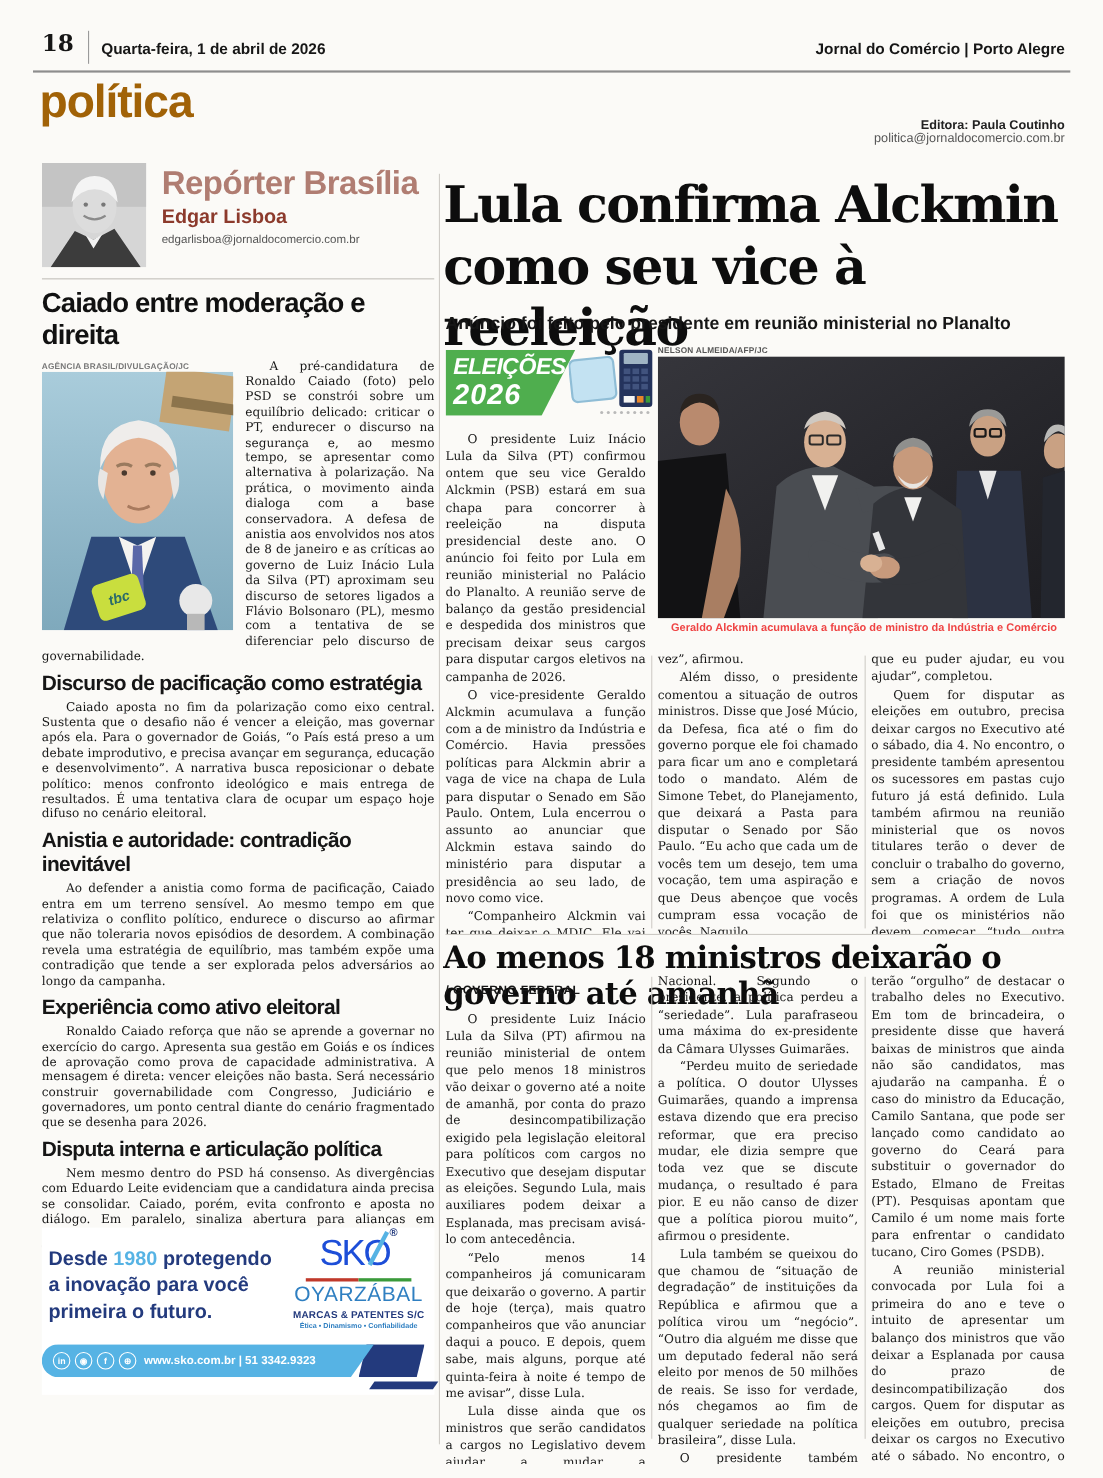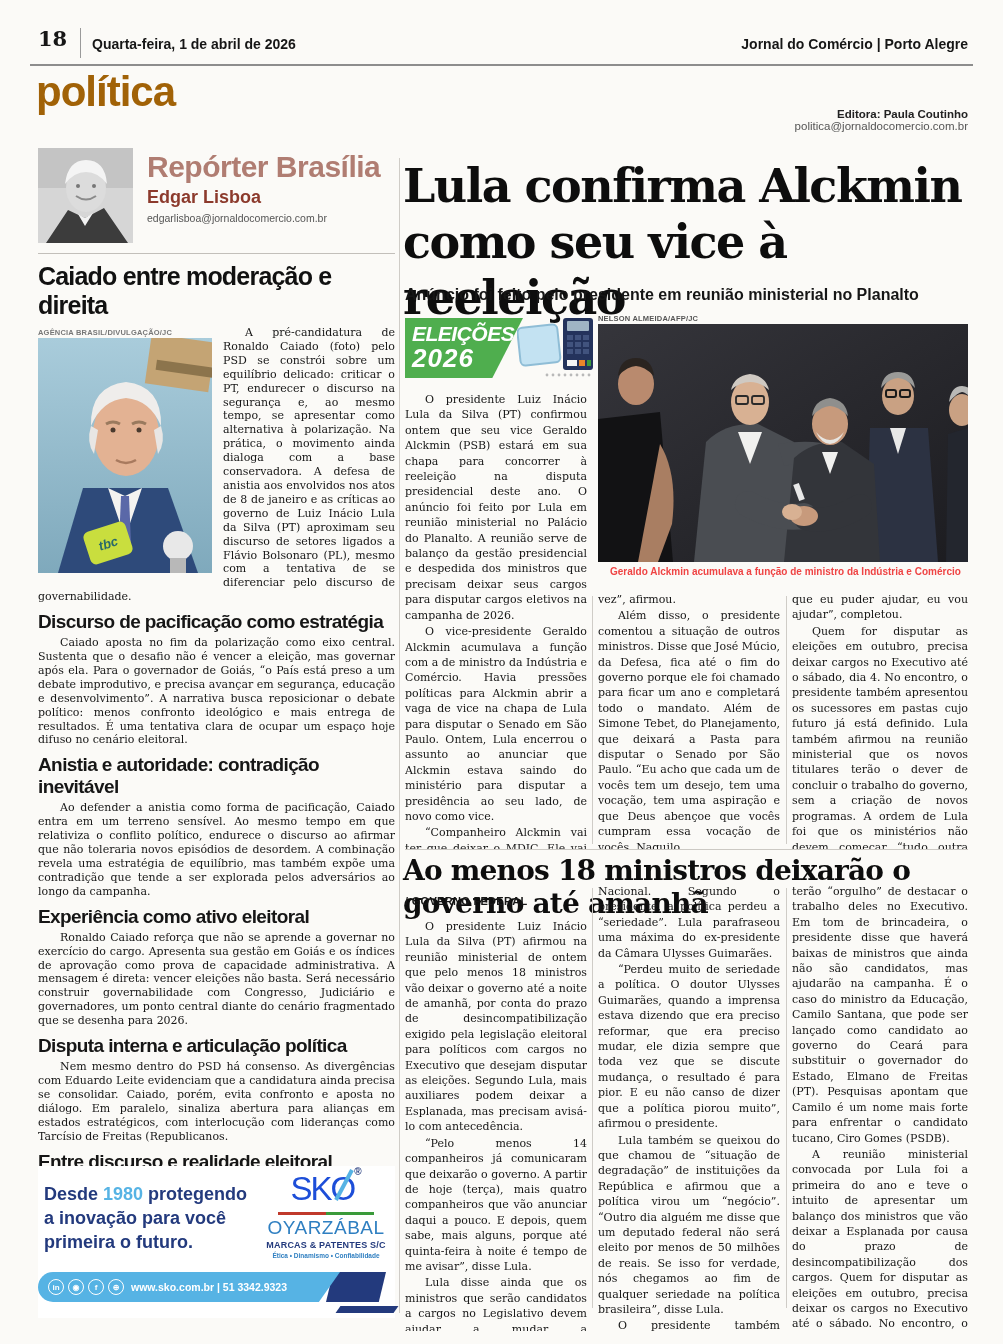--- a/index.html
+++ b/index.html
@@ -65,21 +65,21 @@
 
   
   .art2-rule { left:405px; top:849px; width:563px; }
   .art2-headline { position:absolute; left:403px; top:854px; width:570px; font-size:28px; font-weight:bold; letter-spacing:-0.8px; color:#0d0d0d; }
   .kicker { position:absolute; left:405px; top:895px; font-family:"Liberation Sans",sans-serif; font-size:11px; font-weight:bold; letter-spacing:0.3px; }
   .c1b { left:405px; top:919px; width:182px; height:412px; }
   .c2b { left:598px; top:884px; width:182px; height:447px; }
   .c3b { left:792px; top:884px; width:176px; height:447px; }
 
   
-  .ad { position:absolute; left:38px; top:1166px; width:357px; height:152px; background:#fff; z-index:5; }
+  .ad { position:absolute; left:38px; top:1116px; width:357px; height:152px; background:#fff; z-index:5; }
   .ad-text { position:absolute; left:6px; top:16px; font-family:"Liberation Sans",sans-serif; font-size:18px; line-height:24px; font-weight:bold; color:#233a7d; }
   .ad-text .yr { color:#56b3e4; }
   .ad-logo { position:absolute; right:4px; top:0; width:130px; text-align:center; font-family:"Liberation Sans",sans-serif; }
   .ad-logo .sko { position:relative; display:inline-block; font-size:33px; font-weight:normal; letter-spacing:-2px; color:#1d4ed8; line-height:46px; }
   .ad-logo .sko .slash { position:absolute; right:8px; top:2px; width:4px; height:34px; background:#56b3e4; transform:rotate(28deg); }
   .ad-logo .reg { font-size:10px; vertical-align:top; color:#233a7d; font-weight:bold; }
   .ad-logo .rgbar { width:96px; height:3px; margin:0 auto 2px; display:flex; }
   .ad-logo .rgbar i { flex:1; } .rg-r { background:#c0392b; } .rg-g { background:#3a9a3a; }
   .ad-logo .company { font-size:19px; color:#2f7fc1; letter-spacing:0.5px; }
   .ad-logo .descriptor { font-size:9px; font-weight:bold; color:#233a7d; letter-spacing:0.2px; margin-top:1px; }

